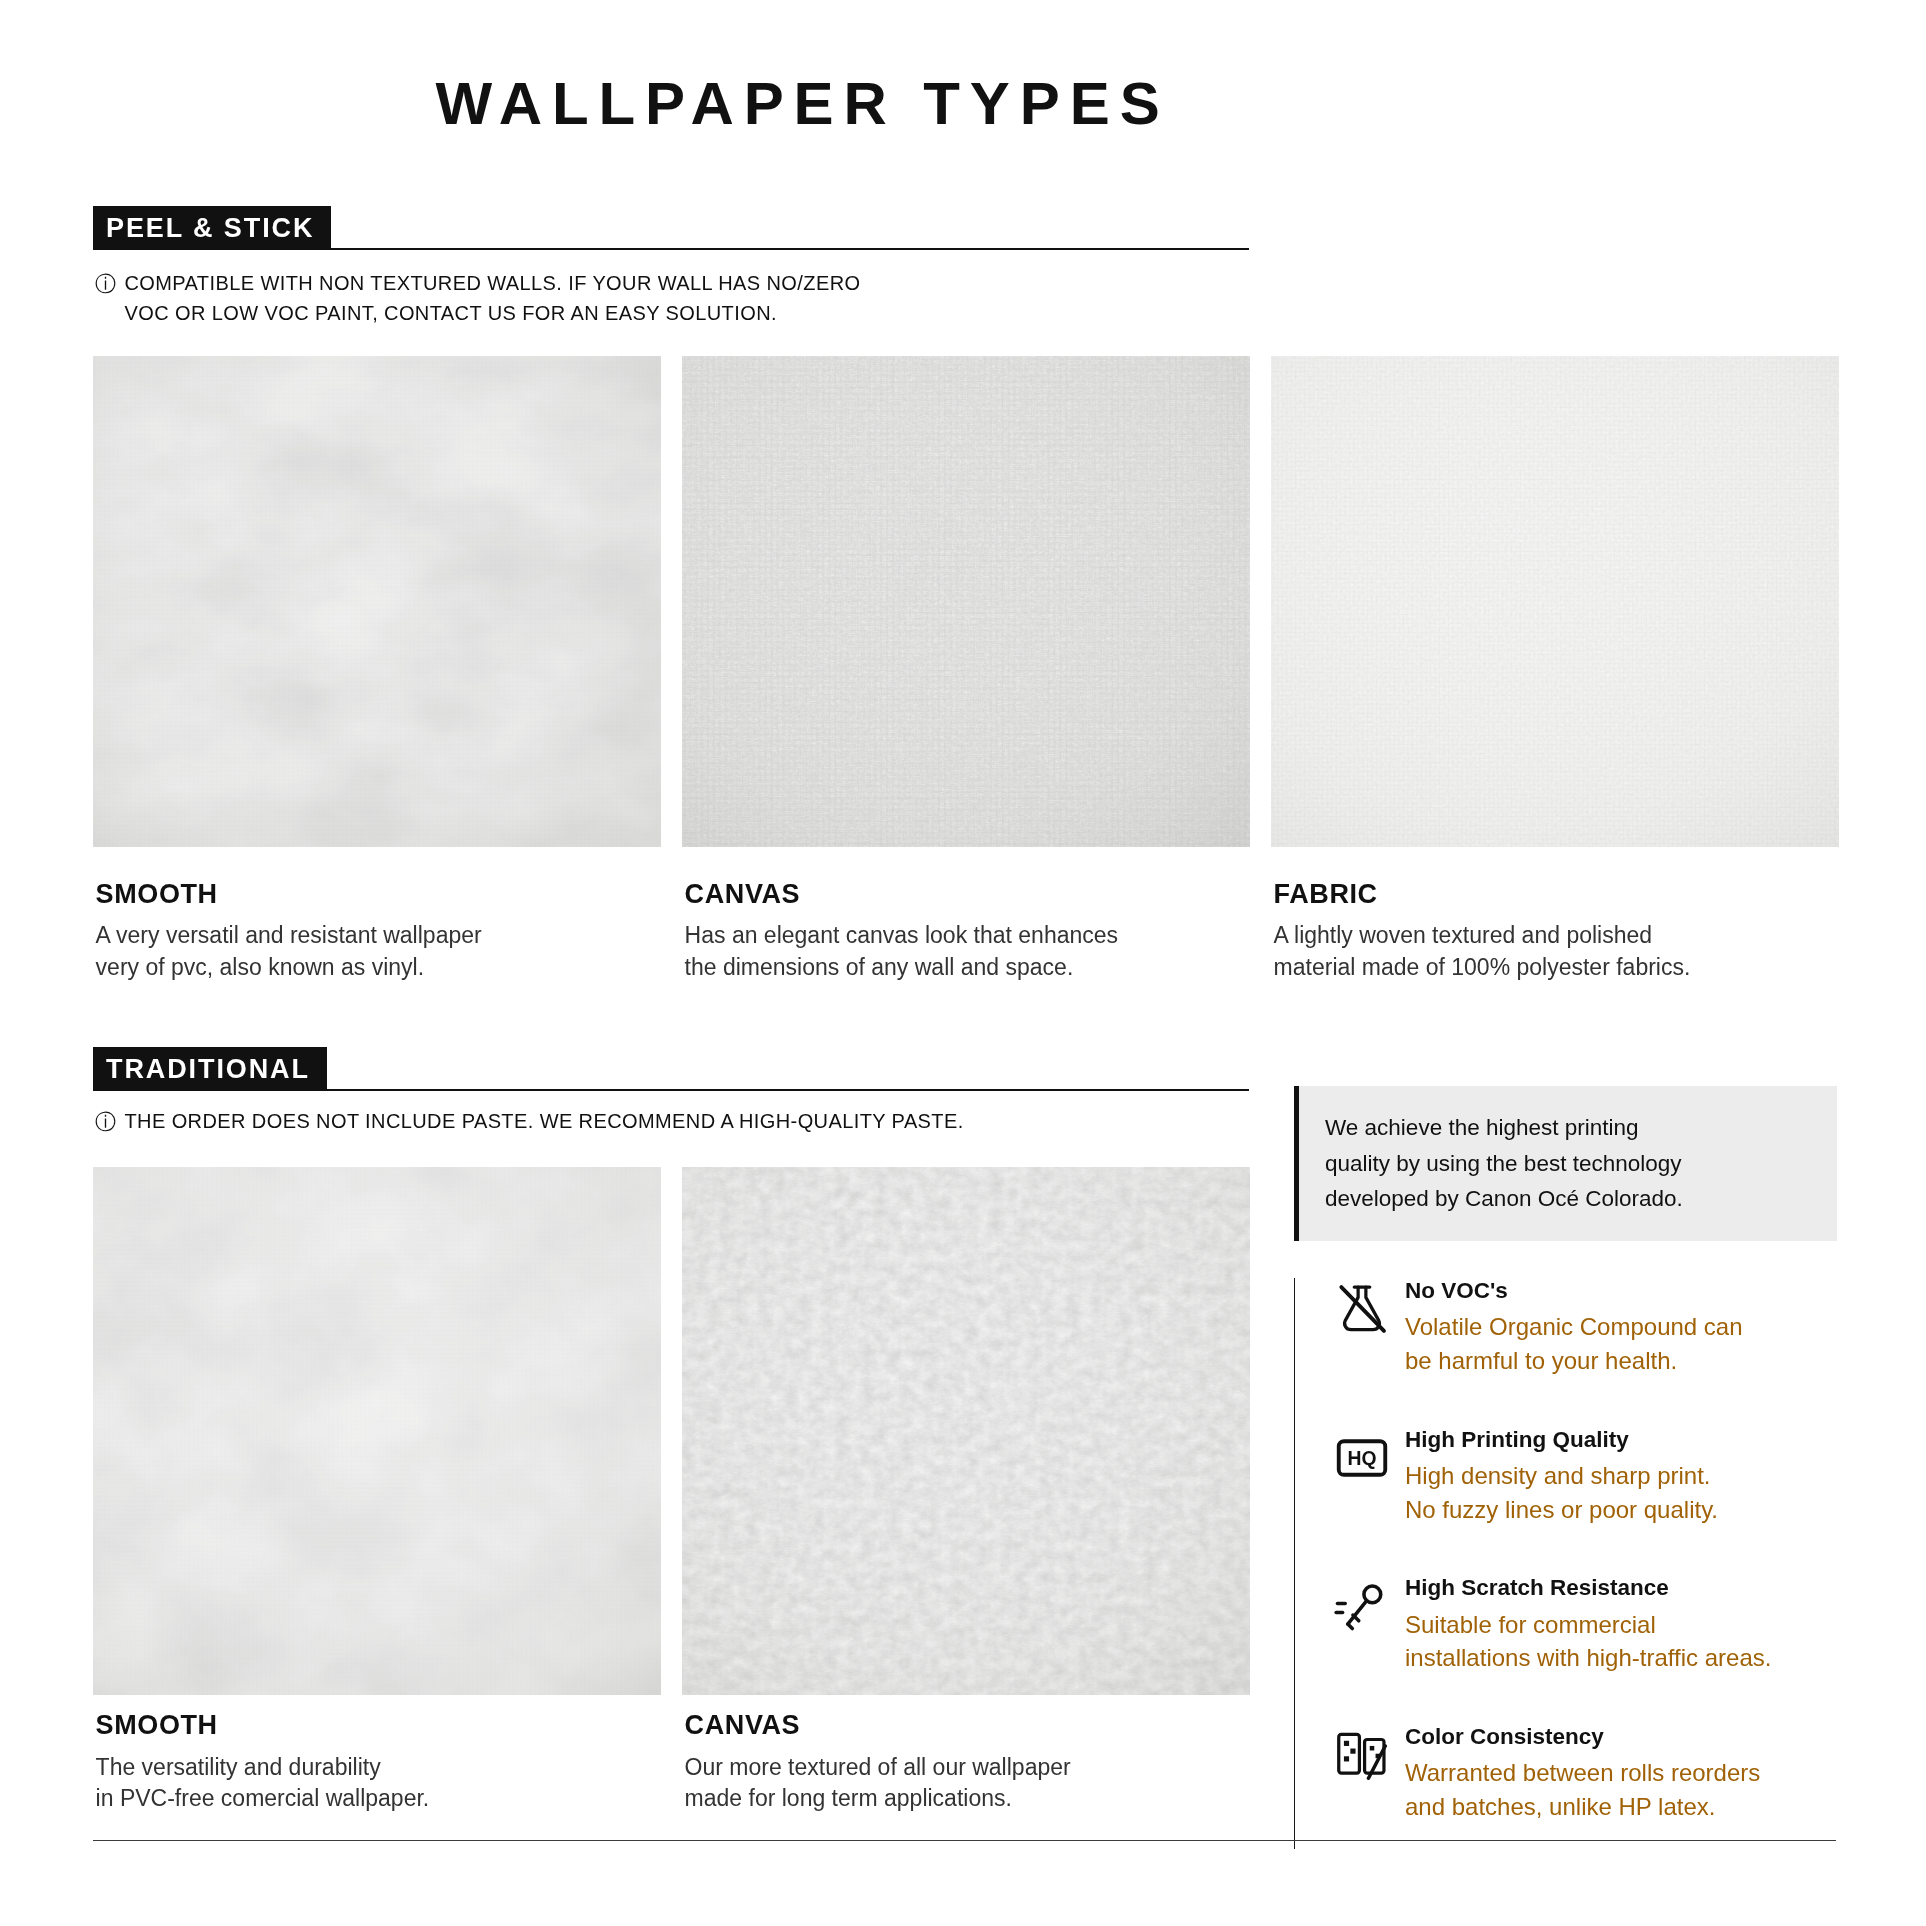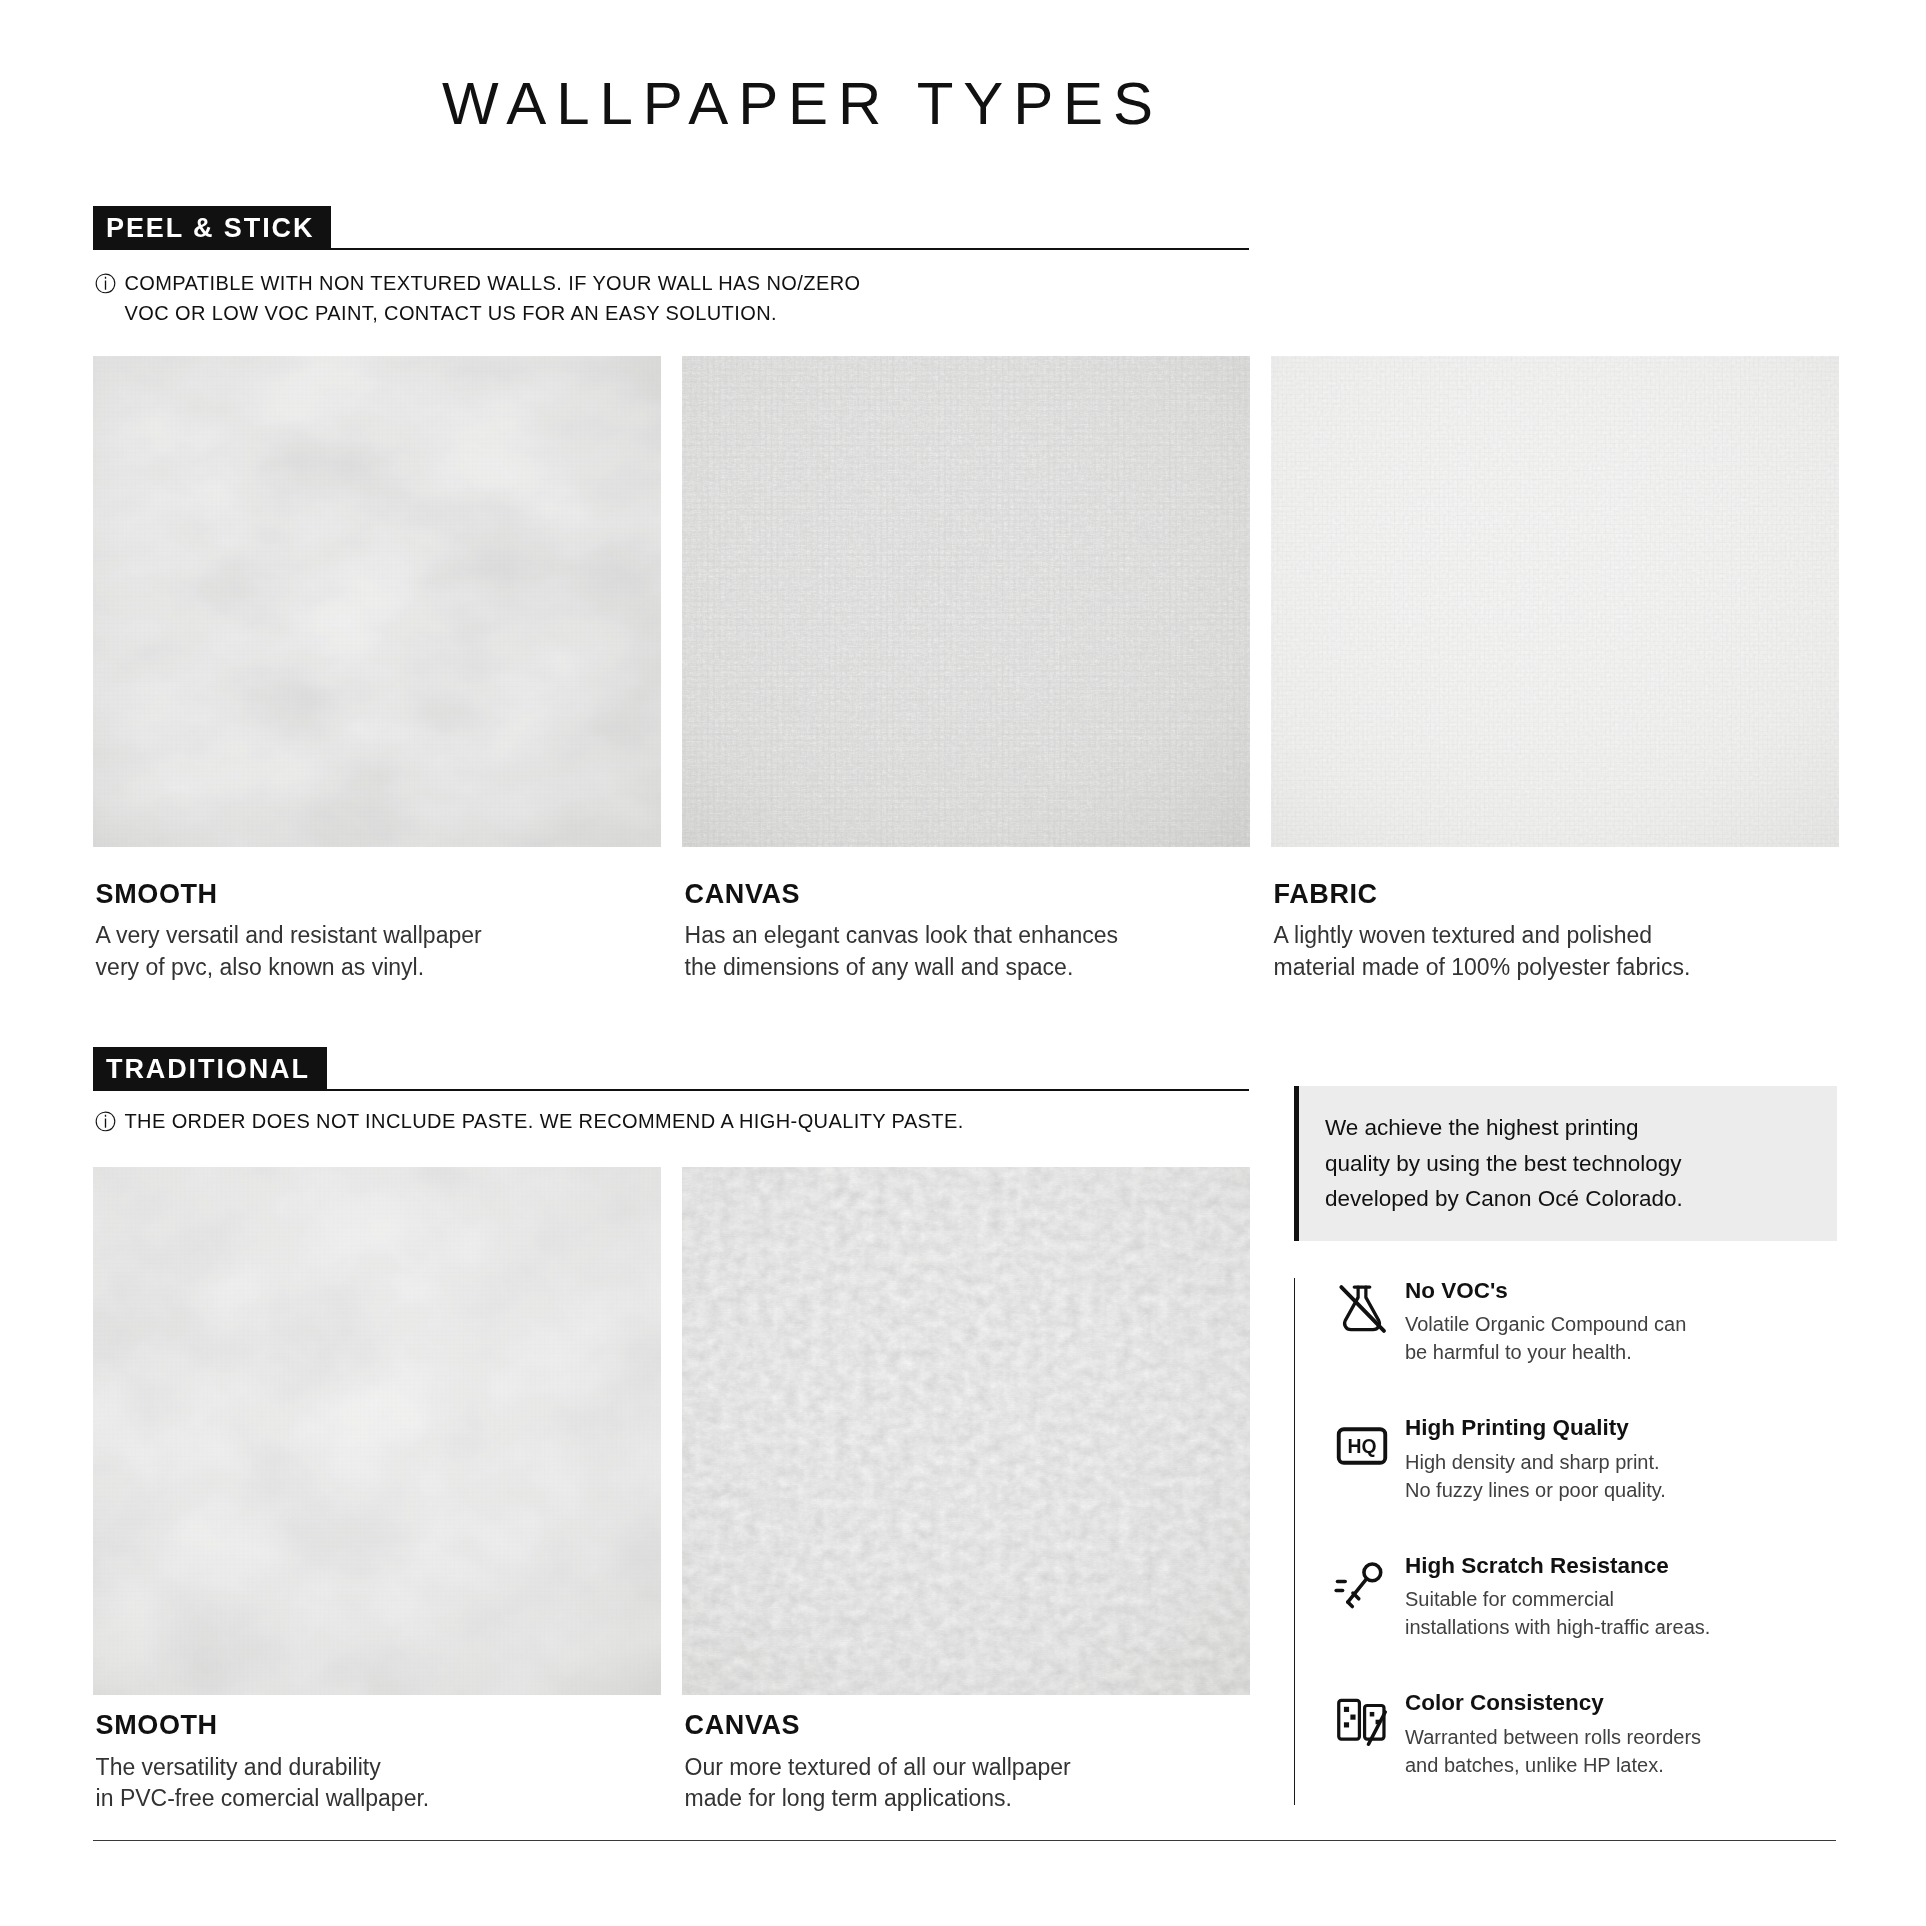--- a/index.html
+++ b/index.html
@@ -10,21 +10,21 @@
   *{box-sizing:border-box;}
   html,body{margin:0;padding:0;}
   body{
     width:1926px;height:1926px;background:#ffffff;
     font-family:"Liberation Sans", sans-serif;color:var(--text);
   }
   .page{position:relative;width:1926px;height:1926px;overflow:hidden;background:#fff;}
 
   .title{
     position:absolute;top:69px;left:0;width:1605px;margin:0;
-    text-align:center;font-size:60px;font-weight:400;letter-spacing:0.165em;
+    text-align:center;font-size:60px;font-weight:700;letter-spacing:0.165em;
     color:var(--ink);
   }
 
   .section-header{position:absolute;left:93px;width:1156px;display:flex;align-items:flex-end;}
   .section-label{
     background:var(--ink);color:#ffffff;font-size:27px;font-weight:700;
     letter-spacing:1.9px;line-height:1;padding:9px 16.7px 8.3px 13px;white-space:nowrap;
   }
   .header-line{flex:1;height:1.9px;background:var(--ink);}
   #peel-header{top:206px;}
@@ -60,21 +60,21 @@
   .features{
     position:absolute;top:1278px;left:1294px;width:543px;
     border-left:1.9px solid #1a1a1a;padding-left:36px;padding-bottom:26px;
     display:flex;flex-direction:column;gap:49px;
   }
   .feature{display:flex;gap:12px;align-items:flex-start;}
   .feature-icon{width:62px;height:62px;flex:0 0 62px;}
   .feature-icon svg{width:62px;height:62px;display:block;}
   .feature-body{flex:1;}
   .feature-title{margin:0 0 6.4px 0;font-size:22.5px;font-weight:700;color:var(--ink);}
-  .feature-desc{margin:0;font-size:20px;line-height:1.4;color:#404040;}
+  .feature-desc{margin:0;font-size:24px;line-height:1.4;color:#a16207;}
 
   .bottom-rule{position:absolute;top:1840px;left:93px;width:1743px;height:1.3px;background:#3a3a3a;}
 
   svg text{font-family:"Liberation Sans", sans-serif;}
   .defs-holder{position:absolute;width:0;height:0;overflow:hidden;}
 </style>
 </head>
 <body>
 
 <svg class="defs-holder" aria-hidden="true">

